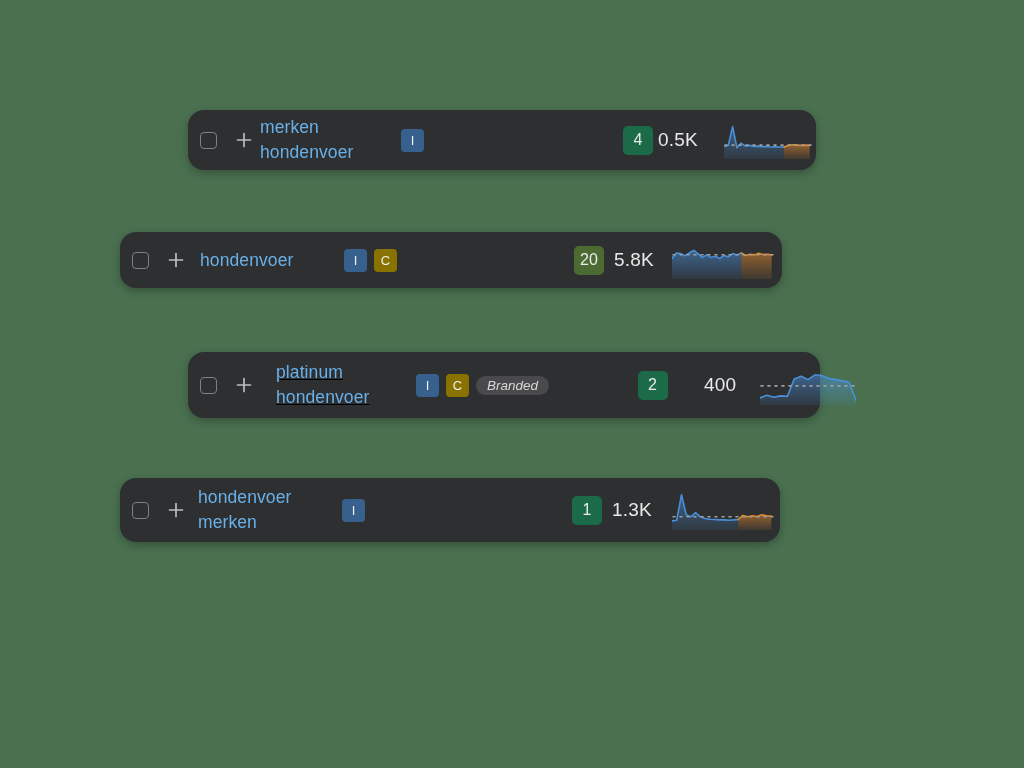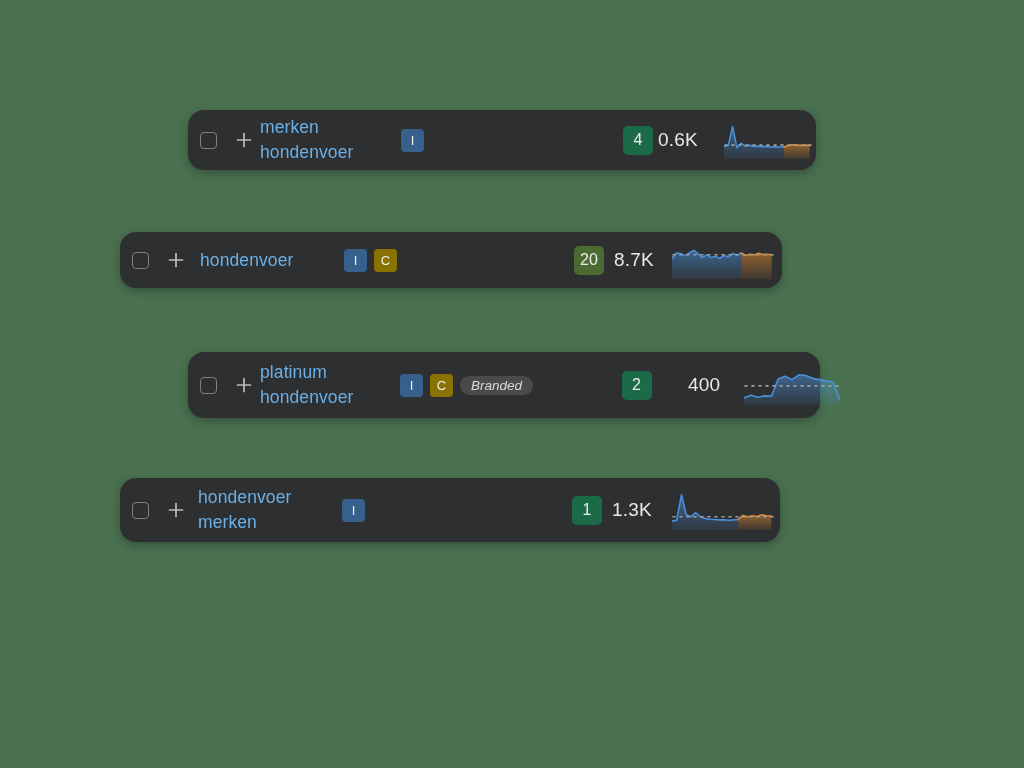--- a/index.html
+++ b/index.html
@@ -94,21 +94,21 @@
       </div>
       <div class="cell-kw" style="margin-left: 0px; width: 141px;"><a class="kw-text" style="color: rgb(106, 176, 232);">merken
 hondenvoer</a></div>
       <div class="cell-badges" style="width: 217px;">
         <span class="sq-badge" style="background: rgb(55, 97, 140);">I</span>
       </div>
       <div class="cell-count" style="width: 40px;">
         <span class="count-badge" style="background: rgb(27, 107, 72);">4</span>
       </div>
       <div class="cell-vol" style="width: 66px;">
-        <span class="vol-text" style="color: rgb(233, 233, 233);">0.6K</span>
+        <span class="vol-text" style="color: rgb(233, 233, 233);">0.5K</span>
       </div>
       <div class="cell-spark">
         <svg width="90" height="38" viewBox="0 0 90 38" class="spark">
           <defs>
             <linearGradient id="g0_0" x1="0" y1="0" x2="0" y2="1">
               <stop offset="0" stop-color="#4a90d9" stop-opacity="0.55"></stop>
               <stop offset="1" stop-color="#4a90d9" stop-opacity="0.10"></stop>
             </linearGradient>
           </defs>
           <path d="M0.0 25.4 L4.3 24.4 L8.6 5.6 L12.9 26.7 L17.1 22.2 L21.4 25.1 L25.7 24.4 L30.0 25.4 L34.3 25.1 L38.6 25.7 L42.9 25.4 L47.1 26.0 L51.4 25.7 L55.7 26.0 L60.0 26.0 L 60.0 38 L 0.0 38 Z" fill="url(#g0_0)" stroke="none"></path>
@@ -136,21 +136,21 @@
       </div>
       <div class="cell-kw" style="margin-left: 8px; width: 144px;"><a class="kw-text" style="color: rgb(106, 176, 232);">hondenvoer</a></div>
       <div class="cell-badges" style="width: 220px;">
         <span class="sq-badge" style="background: rgb(55, 97, 140);">I</span>
         <span class="sq-badge" style="background: rgb(138, 114, 0);">C</span>
       </div>
       <div class="cell-count" style="width: 50px;">
         <span class="count-badge" style="background: rgb(76, 107, 50);">20</span>
       </div>
       <div class="cell-vol" style="width: 58px;">
-        <span class="vol-text" style="color: rgb(233, 233, 233);">8.7K</span>
+        <span class="vol-text" style="color: rgb(233, 233, 233);">5.8K</span>
       </div>
       <div class="cell-spark">
         <svg width="104" height="38" viewBox="0 0 104 38" class="spark">
           <defs>
             <linearGradient id="g1_0" x1="0" y1="0" x2="0" y2="1">
               <stop offset="0" stop-color="#4a90d9" stop-opacity="0.55"></stop>
               <stop offset="1" stop-color="#4a90d9" stop-opacity="0.10"></stop>
             </linearGradient>
           </defs>
           <path d="M0.0 17.4 L4.3 12.0 L8.7 12.6 L13.0 14.8 L17.3 12.0 L21.7 9.4 L26.0 12.6 L30.3 16.4 L34.7 13.9 L39.0 16.4 L43.3 15.2 L47.7 17.4 L52.0 14.5 L56.3 15.8 L60.7 12.6 L65.0 13.9 L69.3 12.0 L 69.3 38 L 0.0 38 Z" fill="url(#g1_0)" stroke="none"></path>
@@ -169,21 +169,21 @@
     </div>
     <div class="kw-row" style="left: 188px; top: 352px; width: 632px; height: 66px; background: rgb(45, 47, 49);">
       <div class="cell-check" style="width: 40px;">
         <div class="checkbox"></div>
       </div>
       <div class="cell-plus" style="width: 32px;">
         <svg width="18" height="18" viewBox="0 0 18 18" class="plus-icon">
           <path d="M9 2.5 V15.5 M2.5 9 H15.5" stroke="#b9bdc0" stroke-width="1.7" stroke-linecap="round"></path>
         </svg>
       </div>
-      <div class="cell-kw" style="margin-left: 0px; width: 140px;"><a class="kw-text" style="color: rgb(106, 176, 232);">platinum
+      <div class="cell-kw" style="margin-left: 16px; width: 140px; text-decoration: underline;"><a class="kw-text" style="color: rgb(106, 176, 232);">platinum
 hondenvoer</a></div>
       <div class="cell-badges" style="width: 213px;">
         <span class="sq-badge" style="background: rgb(55, 97, 140);">I</span>
         <span class="sq-badge" style="background: rgb(138, 114, 0);">C</span>
         <span class="pill-badge">Branded</span>
       </div>
       <div class="cell-count" style="width: 47px;">
         <span class="count-badge" style="background: rgb(27, 107, 72);">2</span>
       </div>
       <div class="cell-vol" style="width: 56px; margin-left: 28px;">

